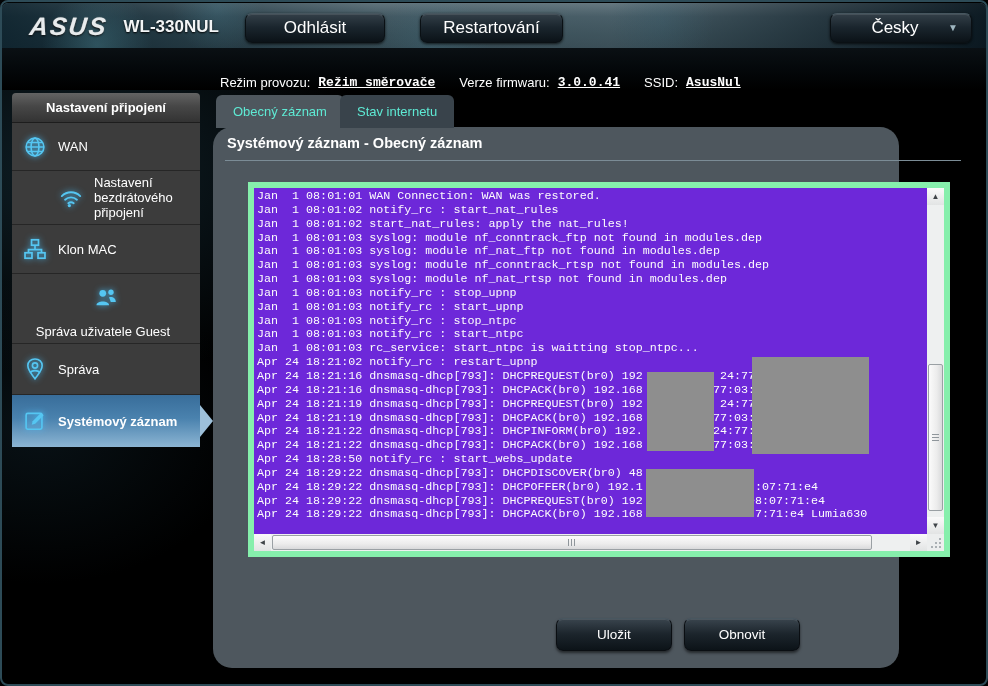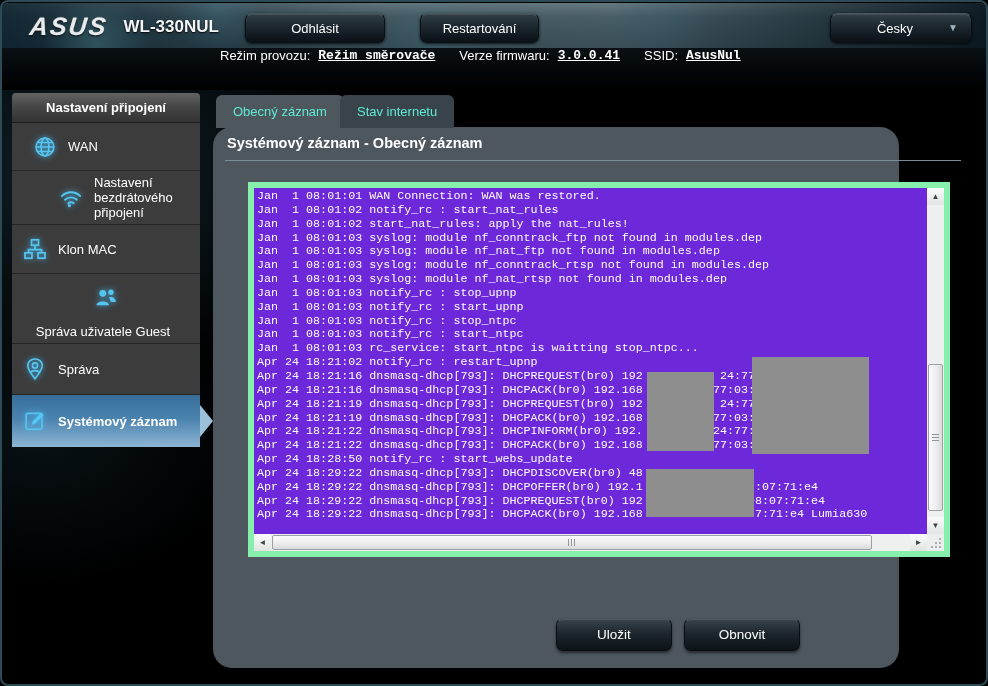--- a/index.html
+++ b/index.html
@@ -30,55 +30,55 @@
   .brand .asus{
     font-size:25px;font-weight:bold;font-style:italic;letter-spacing:2px;
     color:#e7ebed;transform:skewX(-6deg);
     text-shadow:0 1px 2px rgba(0,0,0,.9), 0 0 1px #fff;
   }
   .brand .model{font-size:17px;font-weight:bold;color:#f3f5f6;margin-left:16px;text-shadow:0 1px 2px #000;}
   .hbtn{
     position:absolute;top:10px;height:30px;border-radius:7px;cursor:pointer;
     background:linear-gradient(180deg,#333f48 0%,#1a252d 48%,#0b1217 100%);
     border:1px solid #0a1014;border-top-color:#46565f;
-    color:#fff;font-size:13px;font-family:"Liberation Sans",sans-serif;
+    color:#fff;font-size:17px;font-family:"Liberation Sans",sans-serif;
     box-shadow:inset 0 1px 0 rgba(255,255,255,.10), 0 1px 3px rgba(0,0,0,.75);
     text-align:center;
   }
   .btn-logout{left:243px;width:140px;}
-  .btn-restart{left:418px;width:119px;}
+  .btn-restart{left:418px;width:143px;}
   .btn-lang{left:828px;width:142px;padding-right:18px;}
   .lang-caret{position:absolute;right:12px;top:9px;font-size:10px;color:#9fb6c0;pointer-events:none;}
 
   
   .infobar{
     position:absolute;left:2px;right:2px;top:48px;height:42px;
     background:linear-gradient(180deg,#0a1014 0%,#030608 60%,#000 100%);
-    display:flex;align-items:flex-start;padding-left:218px;box-sizing:border-box;
+    display:flex;align-items:flex-end;padding-left:218px;box-sizing:border-box;
   }
   .info-label{color:#fff;font-size:13px;}
   .info-value{
     color:#fff;font-size:13px;font-weight:bold;margin-left:8px;
     font-family:"Liberation Mono","DejaVu Sans Mono",monospace;
     text-decoration:underline;cursor:pointer;
   }
   .info-value + .info-label{margin-left:24px;}
 
   
   .sidebar{position:absolute;left:12px;top:93px;width:188px;}
   .sb-header{
     height:29px;line-height:29px;text-align:center;color:#fff;font-size:13px;font-weight:bold;
     background:linear-gradient(180deg,#636363 0%,#474747 45%,#333 100%);
     border-radius:4px 4px 0 0;border-bottom:1px solid #1d1d1d;
   }
   .sb-item{
     display:flex;align-items:center;background:#3c3c3c;border-bottom:1px solid #262626;
     color:#fff;font-size:13px;line-height:15px;cursor:pointer;position:relative;
   }
-  .sb-item:nth-child(1){min-height:47px;padding-left:10px;}
+  .sb-item:nth-child(1){min-height:47px;}
   .sb-item:nth-child(2){min-height:51px;padding-left:36px;}
   .sb-item:nth-child(3){min-height:48px;}
   .sb-item:nth-child(4){min-height:47px;flex-direction:column;}
   .sb-item:nth-child(5){min-height:50px;}
   .sb-item:nth-child(6){min-height:52px;}
   .sb-icon{flex:0 0 46px;display:flex;justify-content:center;align-items:center;}
   .sb-icon svg{width:26px;height:26px;filter:drop-shadow(0 0 3px rgba(70,195,255,.85));}
   .sb-label{flex:1;padding:4px 6px 4px 0;}
   .sb-item.selected{
     background:linear-gradient(180deg,#386d9a 0%,#4a82ae 45%,#8cb5d3 100%);

